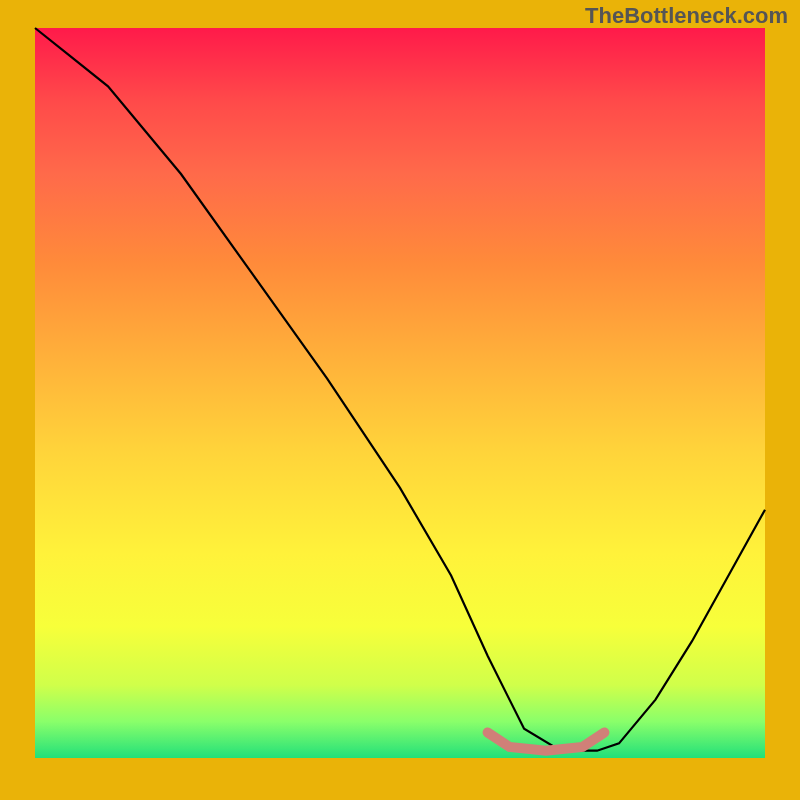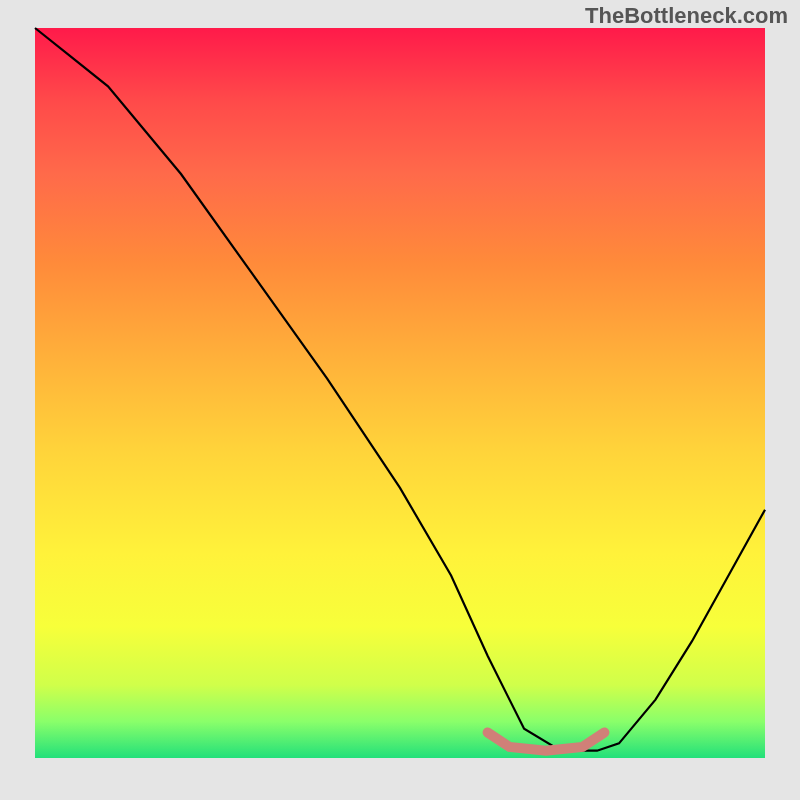--- a/index.html
+++ b/index.html
@@ -8,21 +8,21 @@
     background: #000;
     width: 800px;
     height: 800px;
     position: relative;
     font-family: Arial, Helvetica, sans-serif;
   }
   .container {
     width: 800px;
     height: 800px;
     position: relative;
-    background: #e5e5e5;
+    background: #eab308;
   }
   .watermark {
     position: absolute;
     top: 3px;
     right: 12px;
     color: #555;
     font-size: 22px;
     font-weight: bold;
     z-index: 10;
   }

